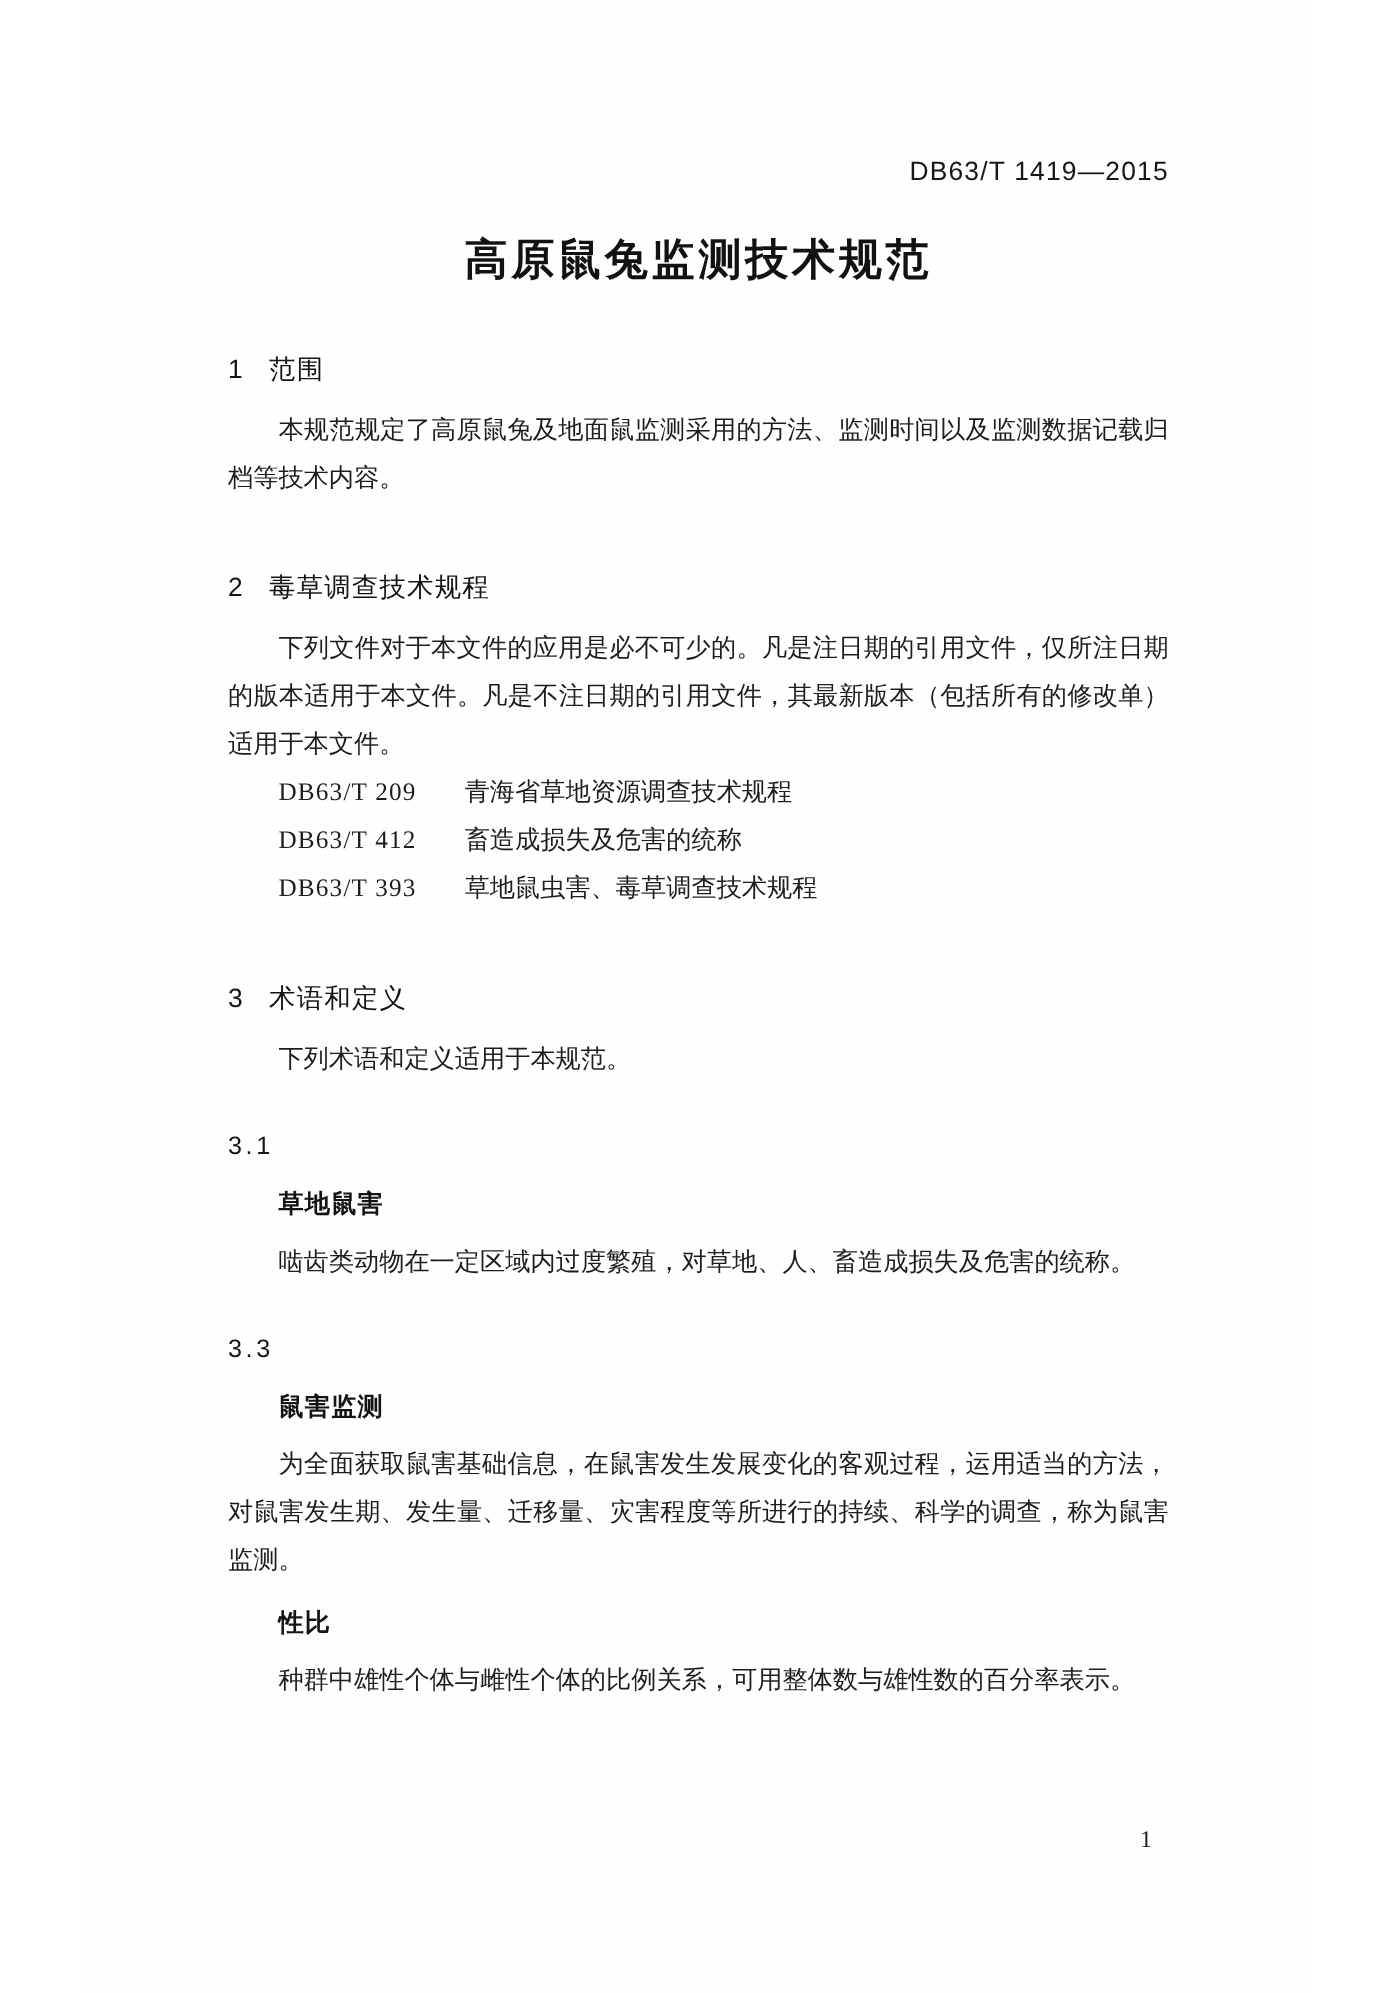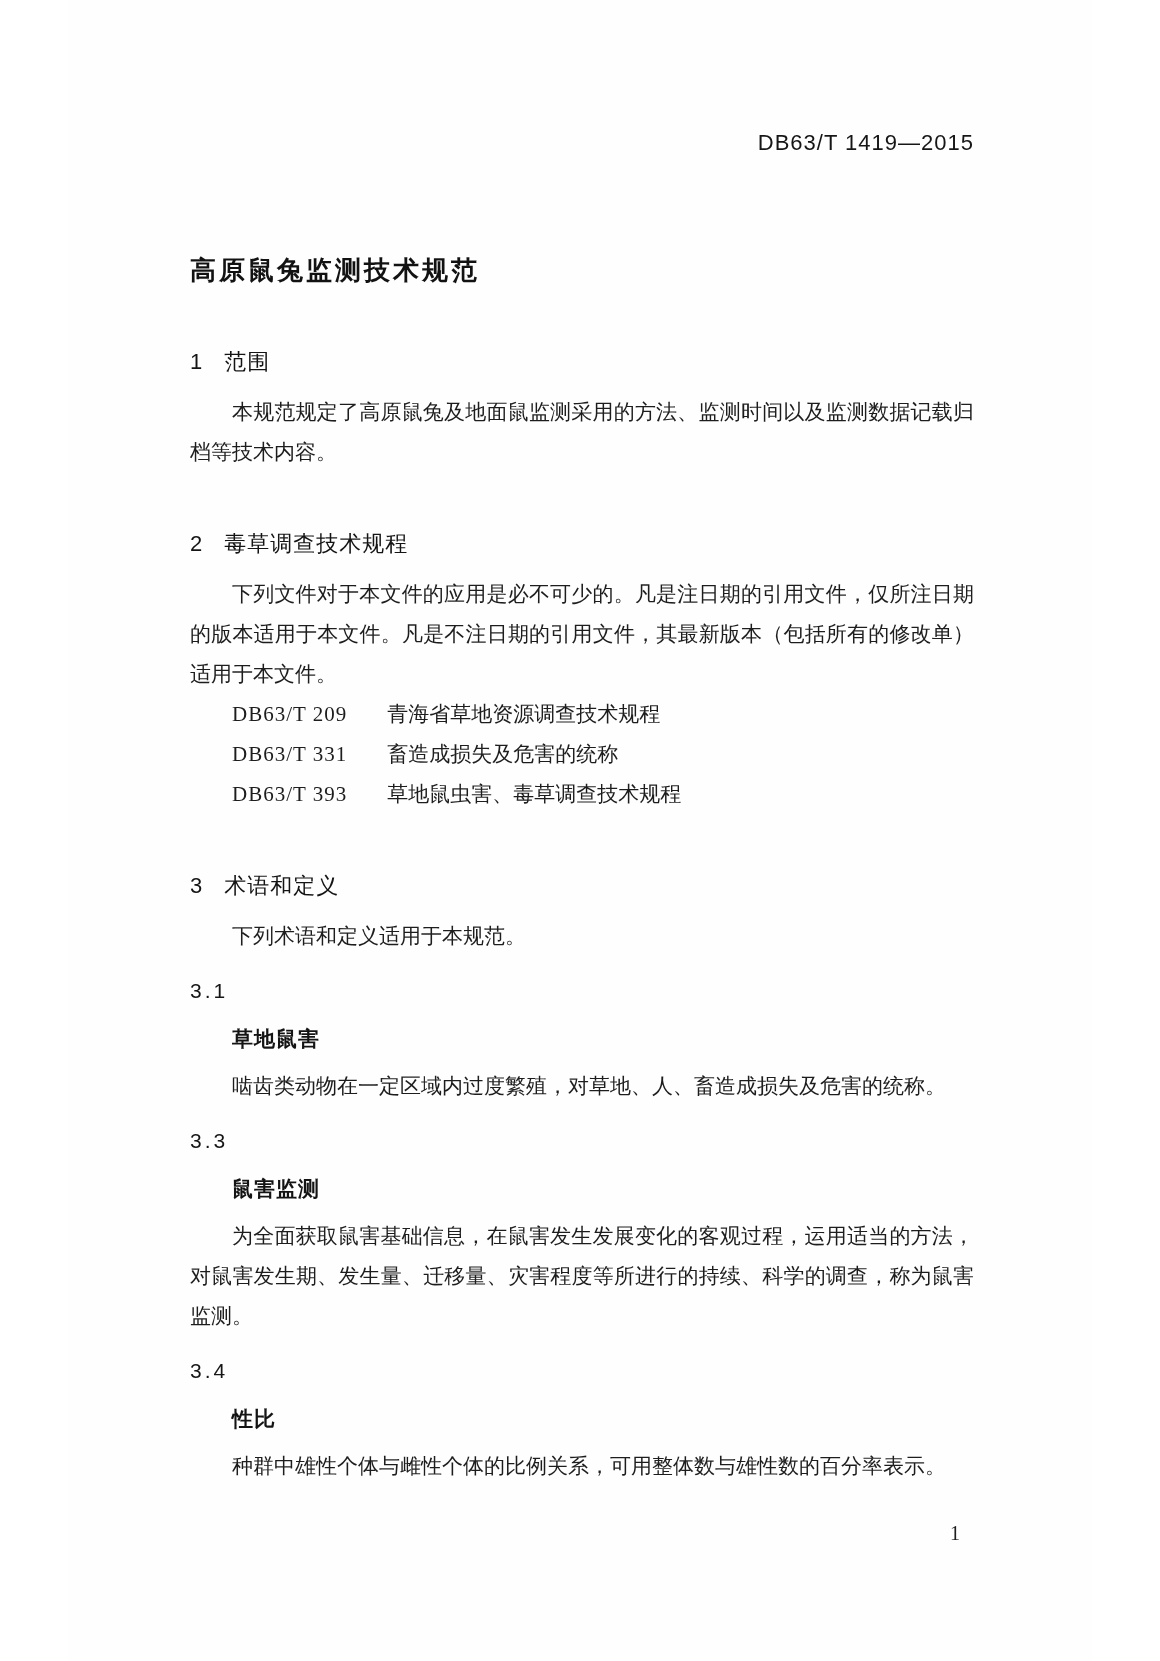--- a/index.html
+++ b/index.html
@@ -28,25 +28,25 @@
     text-align: right;
     font-family: "Liberation Sans", "DejaVu Sans", sans-serif;
     font-size: 22px;
     line-height: 26px;
     letter-spacing: 1px;
     color: #161616;
   }
 
   
   .doc-title {
-    margin-top: 94px;
-    text-align: left;
+    margin-top: 40px;
+    text-align: center;
     font-family: "Liberation Sans", "DejaVu Sans", sans-serif;
     font-weight: 700;
-    font-size: 26px;
+    font-size: 36px;
     line-height: 40px;
     letter-spacing: 3px;
     color: #121212;
   }
 
   
   .clause-heading {
     margin-top: 56px;
     font-family: "Liberation Sans", "DejaVu Sans", sans-serif;
     font-weight: 400;
@@ -64,21 +64,21 @@
     text-align: justify;
     color: #1d1d1d;
   }
 
   
   .ref-line { padding-left: 2em; line-height: 40px; white-space: nowrap; }
   .ref-code { display: inline-block; margin-right: 40px; letter-spacing: 1px; }
 
   
   .term-num {
-    margin-top: 20px;
+    margin-top: 39px;
     font-family: "Liberation Sans", "DejaVu Sans", sans-serif;
     font-size: 21px;
     line-height: 30px;
     letter-spacing: 3px;
     color: #161616;
   }
   .term-name {
     margin-top: 18px;
     padding-left: 2em;
     font-family: "Liberation Sans", "DejaVu Sans", sans-serif;
@@ -120,21 +120,21 @@
     <section>
       <div class="clause-heading">
         <span class="clause-num">2</span><span class="clause-title">毒草调查技术规程</span>
       </div>
       <p class="body-para">下列文件对于本文件的应用是必不可少的。凡是注日期的引用文件，仅所注日期的版本适用于本文件。凡是不注日期的引用文件，其最新版本（包括所有的修改单）适用于本文件。</p>
       <div>
         <div class="ref-line">
           <span class="ref-code">DB63/T 209</span><span>青海省草地资源调查技术规程</span>
         </div>
         <div class="ref-line">
-          <span class="ref-code">DB63/T 331</span><span>畜造成损失及危害的统称</span>
+          <span class="ref-code">DB63/T 412</span><span>畜造成损失及危害的统称</span>
         </div>
         <div class="ref-line">
           <span class="ref-code">DB63/T 393</span><span>草地鼠虫害、毒草调查技术规程</span>
         </div>
       </div>
     </section>
 
     <section>
       <div class="clause-heading">
         <span class="clause-num">3</span><span class="clause-title">术语和定义</span>
@@ -148,21 +148,20 @@
       </div>
 
 
       <div>
         <div class="term-num">3.3</div>
         <div class="term-name">鼠害监测</div>
         <p class="body-para term-def">为全面获取鼠害基础信息，在鼠害发生发展变化的客观过程，运用适当的方法，对鼠害发生期、发生量、迁移量、灾害程度等所进行的持续、科学的调查，称为鼠害监测。</p>
       </div>
 
       <div>
-        <div class="term-num">3.4</div>
         <div class="term-name">性比</div>
         <p class="body-para term-def">种群中雄性个体与雌性个体的比例关系，可用整体数与雄性数的百分率表示。</p>
       </div>
 
     </section>
 
   </div>
 
   <div class="page-number">1</div>
 </div>

